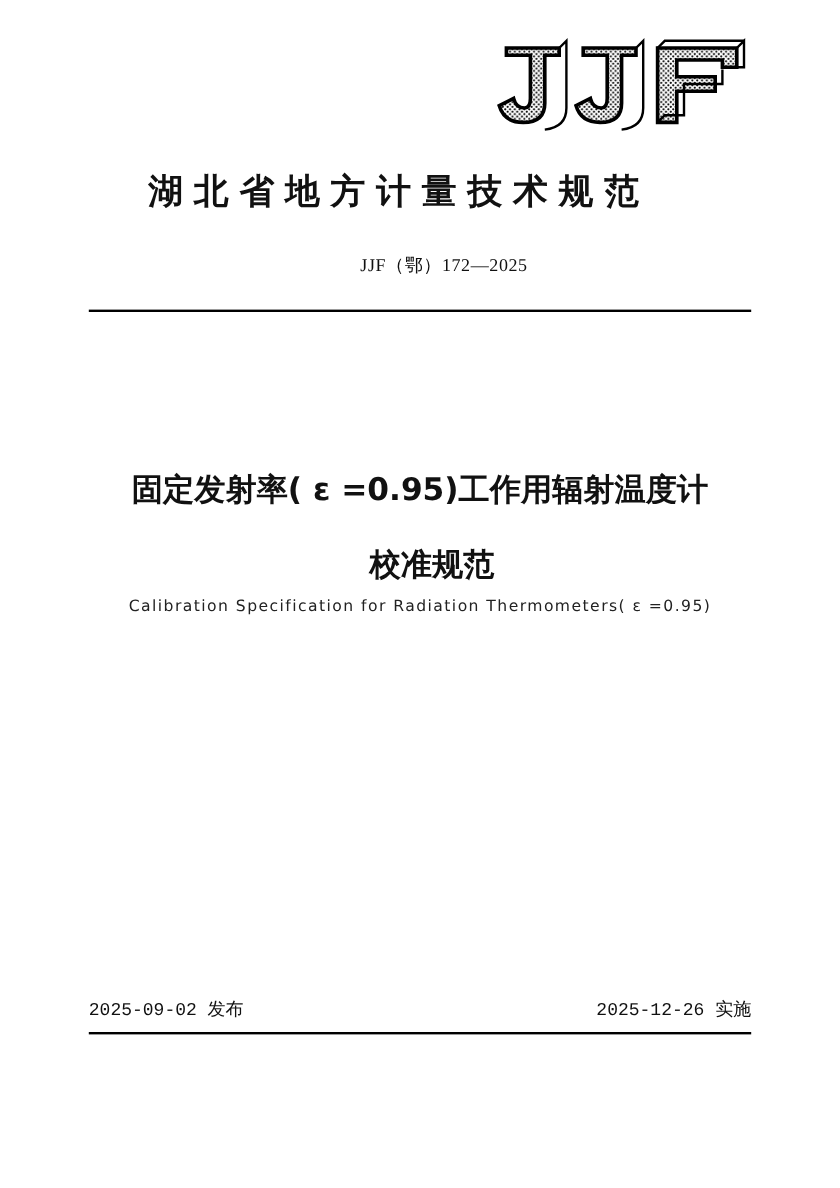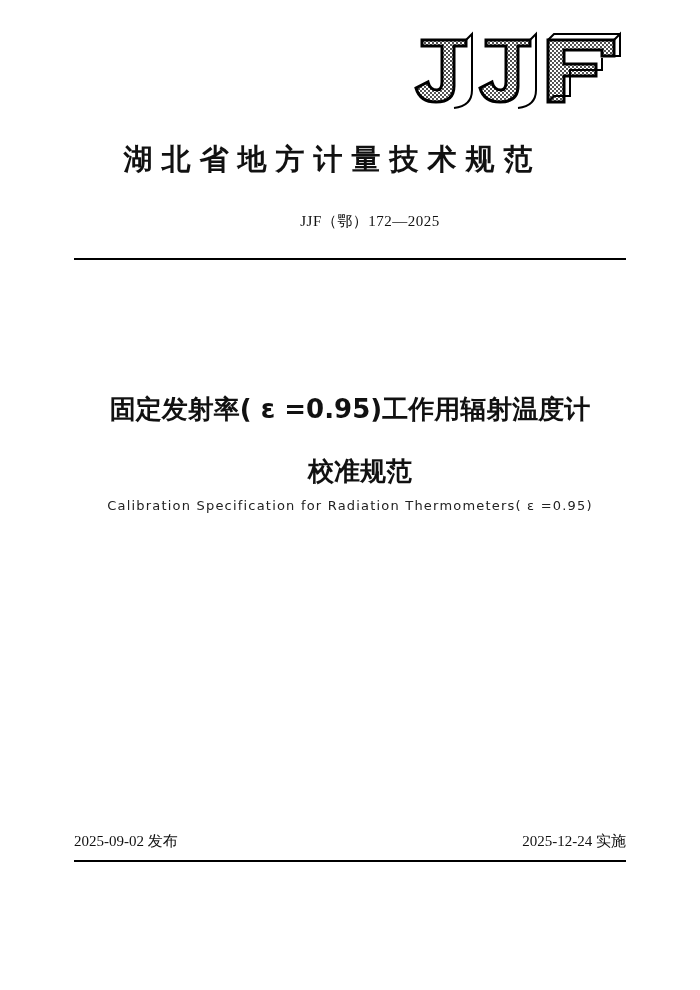--- a/index.html
+++ b/index.html
@@ -107,21 +107,21 @@
   }
 
   
   .footer-dates {
     position: absolute;
     top: 832px;
     left: 74px;
     width: 552px;
     display: flex;
     justify-content: space-between;
-    font-family: Liberation Serif, serif;
+    font-family: Liberation Mono, monospace;
     font-size: 15px;
     color: #111;
   }
   .footer-dates .date-item {
     white-space: nowrap;
   }
 
   .rule-bottom {
     position: absolute;
     top: 860px;
@@ -193,19 +193,19 @@
 
   <div class="main-title">
     <span class="line1">固定发射率( ε =0.95)工作用辐射温度计</span>
     <span class="line2">校准规范</span>
   </div>
 
   <div class="sub-title">Calibration Specification for Radiation Thermometers( ε =0.95)</div>
 
   <div class="footer-dates">
     <div class="date-item">2025-09-02 发布</div>
-    <div class="date-item">2025-12-24 实施</div>
+    <div class="date-item">2025-12-26 实施</div>
   </div>
 
   <div class="rule-bottom"></div>
 
 
 </div>
 
 </body></html>

